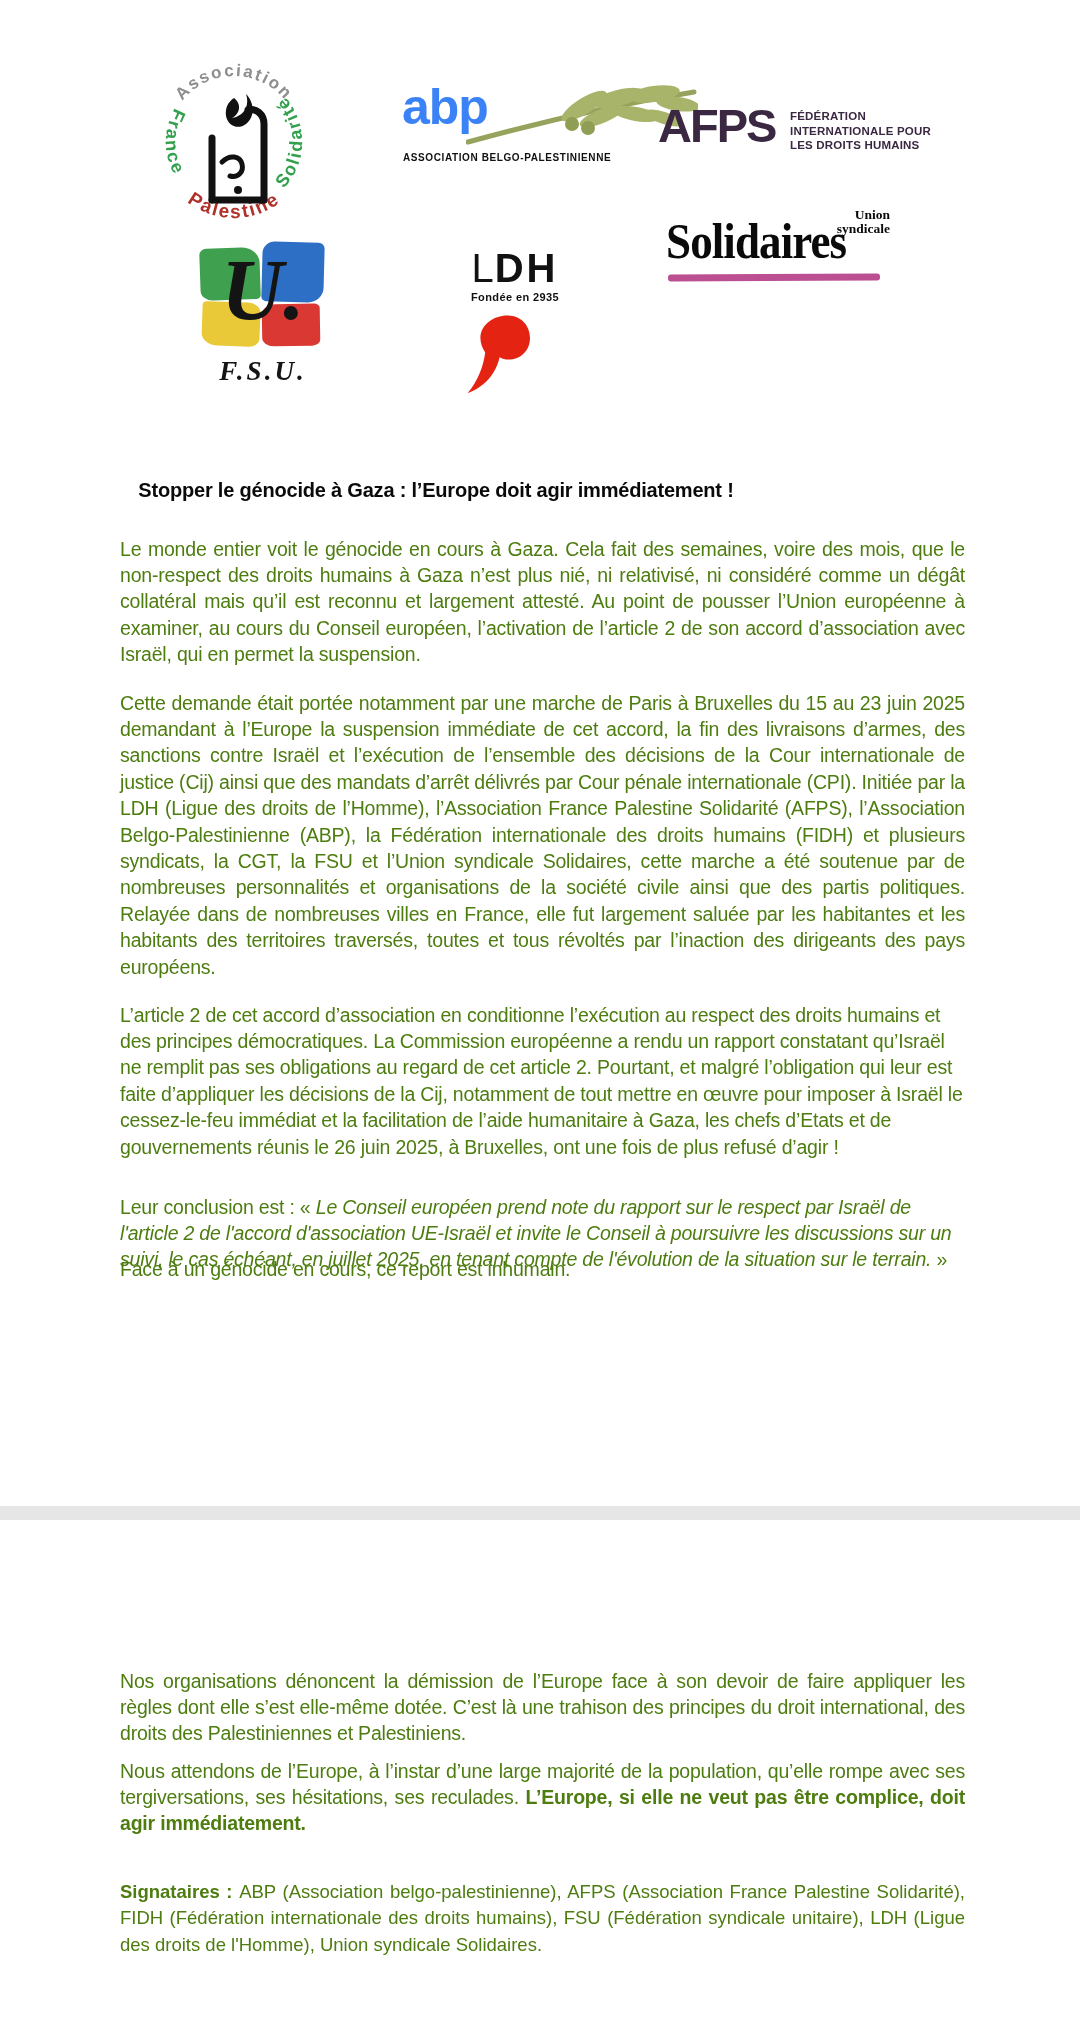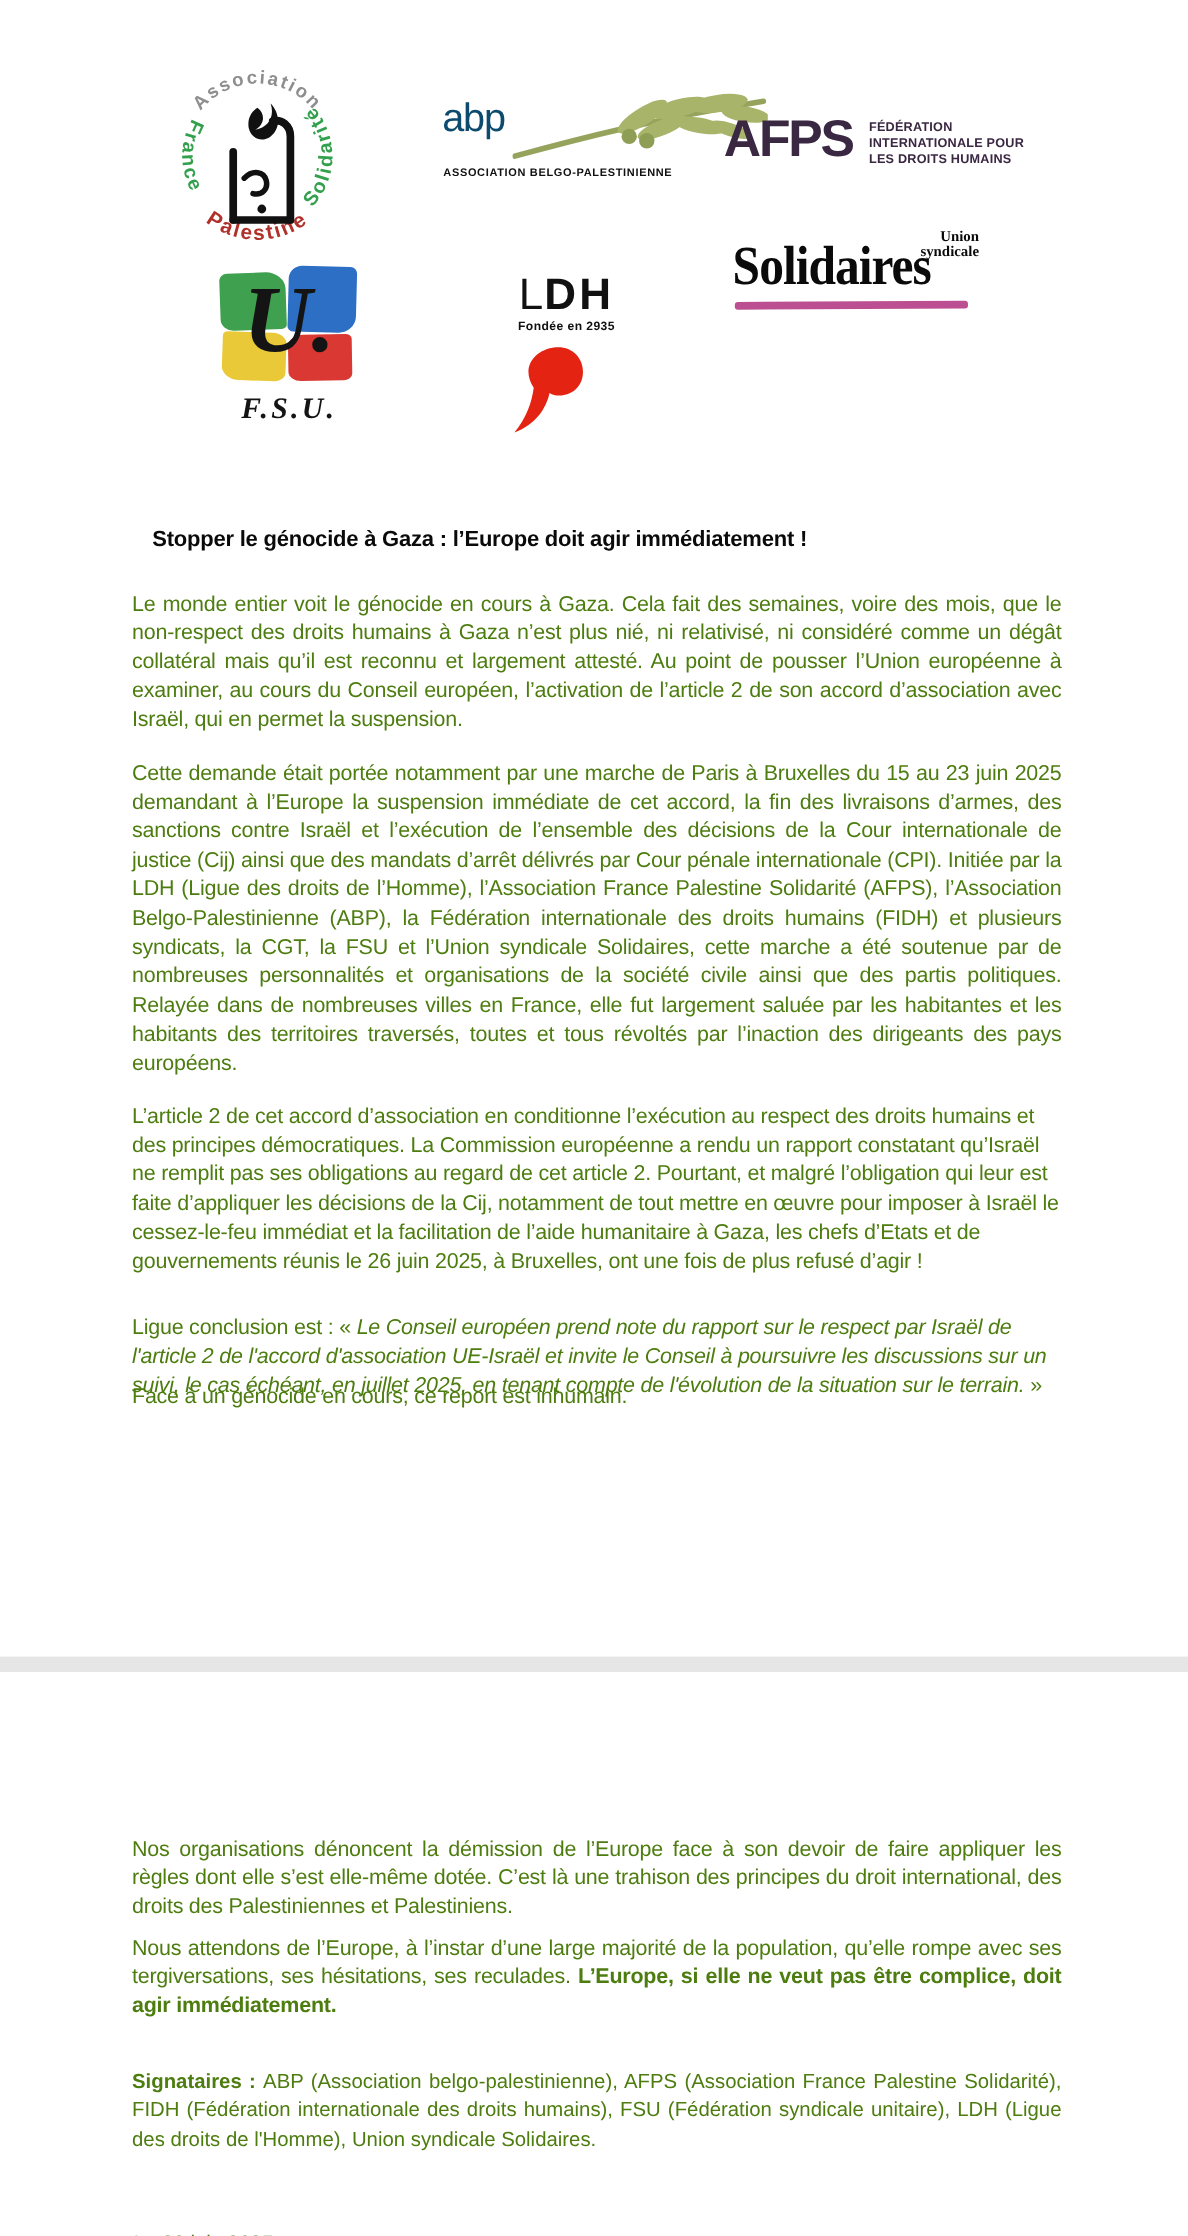--- a/index.html
+++ b/index.html
@@ -15,21 +15,21 @@
   
   .logo{position:absolute;}
   
   .afps{left:142px;top:50px;width:184px;height:184px;}
   .afps text{font-family:"Liberation Sans",sans-serif;font-weight:700;}
   .afps .arc-top{fill:#8e8e8e;font-size:17px;letter-spacing:2px;}
   .afps .arc-green{fill:#33a04d;font-size:18px;letter-spacing:2px;}
   .afps .arc-red{fill:#b0312a;font-size:19px;letter-spacing:2px;}
   
   .abp{left:402px;top:88px;width:300px;height:84px;}
-  .abp-name{position:absolute;left:0;top:-8px;font-size:36px;line-height:54px;font-weight:400;letter-spacing:-1px;color:#0c4a6e;}
+  .abp-name{position:absolute;left:0;top:-8px;font-size:50px;line-height:54px;font-weight:700;letter-spacing:-1px;color:#3b82f6;}
   .abp-branch{position:absolute;left:64px;top:-4px;width:232px;height:64px;}
   .abp-sub{position:absolute;left:1px;top:64px;width:250px;height:10px;overflow:hidden;
            font-size:10px;font-weight:800;letter-spacing:0.6px;white-space:nowrap;color:#111;}
   
   .fidh{left:658px;top:104px;width:310px;height:60px;color:#3a2742;}
   .fidh-name{position:absolute;left:0;top:-4px;font-size:47px;line-height:52px;font-weight:900;letter-spacing:-2px;}
   .fidh-sub{position:absolute;left:132px;top:5px;font-size:11.5px;line-height:14.5px;font-weight:600;letter-spacing:0.2px;}
   
   .fsu{left:198px;top:242px;width:130px;height:152px;}
   .fsu-p{position:absolute;}
@@ -153,21 +153,21 @@
   </div>
   <div class="sol-name">Solidaires</div>
   <div class="sol-underline"></div>
 </div>
 
 <h1 class="doc-title">Stopper le génocide à Gaza : l’Europe doit agir immédiatement !</h1>
 
 <p class="para just p1">Le monde entier voit le génocide en cours à Gaza. Cela fait des semaines, voire des mois, que le non-respect des droits humains à Gaza n’est plus nié, ni relativisé, ni considéré comme un dégât collatéral mais qu’il est reconnu et largement attesté. Au point de pousser l’Union européenne à examiner, au cours du Conseil européen, l’activation de l’article 2 de son accord d’association avec Israël, qui en permet la suspension.</p>
 <p class="para just p2">Cette demande était portée notamment par une marche de Paris à Bruxelles du 15 au 23 juin 2025 demandant à l’Europe la suspension immédiate de cet accord, la fin des livraisons d’armes, des sanctions contre Israël et l’exécution de l’ensemble des décisions de la Cour internationale de justice (Cij) ainsi que des mandats d’arrêt délivrés par Cour pénale internationale (CPI). Initiée par la LDH (Ligue des droits de l’Homme), l’Association France Palestine Solidarité (AFPS), l’Association Belgo-Palestinienne (ABP), la Fédération internationale des droits humains (FIDH) et plusieurs syndicats, la CGT, la FSU et l’Union syndicale Solidaires, cette marche a été soutenue par de nombreuses personnalités et organisations de la société civile ainsi que des partis politiques. Relayée dans de nombreuses villes en France, elle fut largement saluée par les habitantes et les habitants des territoires traversés, toutes et tous révoltés par l’inaction des dirigeants des pays européens.</p>
 <p class="para p3">L’article 2 de cet accord d’association en conditionne l’exécution au respect des droits humains et des principes démocratiques. La Commission européenne a rendu un rapport constatant qu’Israël ne remplit pas ses obligations au regard de cet article 2. Pourtant, et malgré l’obligation qui leur est faite d’appliquer les décisions de la Cij, notamment de tout mettre en œuvre pour imposer à Israël le cessez-le-feu immédiat et la facilitation de l’aide humanitaire à Gaza, les chefs d’Etats et de gouvernements réunis le 26 juin 2025, à Bruxelles, ont une fois de plus refusé d’agir !</p>
-<p class="para p4"><span>Ligue conclusion est : « </span><span class="i">Le Conseil européen prend note du rapport sur le respect par Israël de l'article 2 de l'accord d'association UE-Israël et invite le Conseil à poursuivre les discussions sur un suivi, le cas échéant, en juillet 2025, en tenant compte de l'évolution de la situation sur le terrain.</span><span> »</span></p>
+<p class="para p4"><span>Leur conclusion est : « </span><span class="i">Le Conseil européen prend note du rapport sur le respect par Israël de l'article 2 de l'accord d'association UE-Israël et invite le Conseil à poursuivre les discussions sur un suivi, le cas échéant, en juillet 2025, en tenant compte de l'évolution de la situation sur le terrain.</span><span> »</span></p>
 <p class="para p5">Face à un génocide en cours, ce report est inhumain.</p>
 
 <div class="page-break"></div>
 
 <p class="para just p6">Nos organisations dénoncent la démission de l’Europe face à son devoir de faire appliquer les règles dont elle s’est elle-même dotée. C’est là une trahison des principes du droit international, des droits des Palestiniennes et Palestiniens.</p>
 <p class="para just p7"><span>Nous attendons de l’Europe, à l’instar d’une large majorité de la population, qu’elle rompe avec ses tergiversations, ses hésitations, ses reculades. </span><span class="b">L’Europe, si elle ne veut pas être complice, doit agir immédiatement.</span></p>
 <p class="para just sign"><span class="b">Signataires : </span><span>ABP (Association belgo-palestinienne), AFPS (Association France Palestine Solidarité), FIDH (Fédération internationale des droits humains), FSU (Fédération syndicale unitaire), LDH (Ligue des droits de l'Homme), Union syndicale Solidaires.</span></p>
 <p class="para date">Le 30 juin 2025</p>
 
 </body></html>

